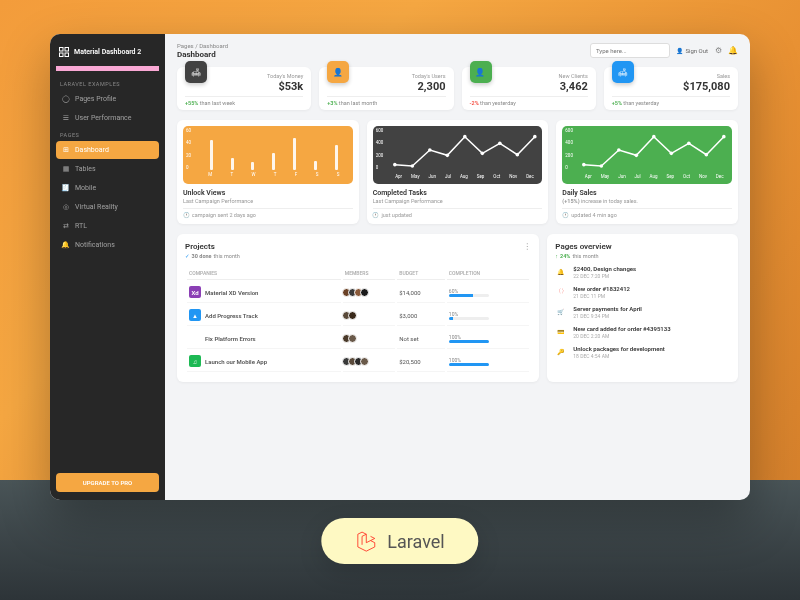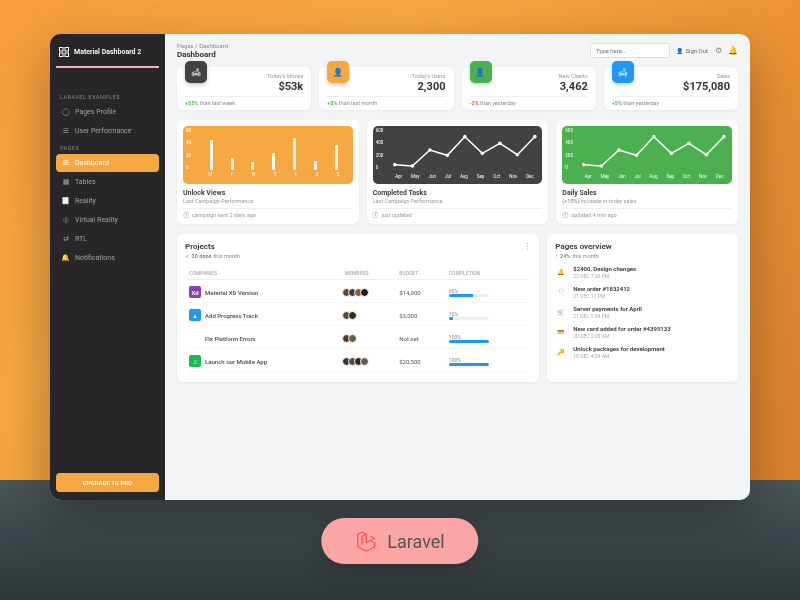--- a/index.html
+++ b/index.html
@@ -2,21 +2,21 @@
 <html><head>
 <meta charset="utf-8">
 <style>
 *{box-sizing:border-box;margin:0;padding:0;font-family:-apple-system,BlinkMacSystemFont,"Segoe UI",Roboto,sans-serif}
 body{width:800px;height:600px;overflow:hidden;background:linear-gradient(135deg,#f39c3b 0%,#f5a742 30%,#e89133 60%,#d17d2a 100%);position:relative}
 .mt{position:absolute;left:0;bottom:0;width:0;height:0;border-left:200px solid transparent;border-right:0 solid transparent;border-bottom:280px solid #2d3e28}
 .mt2{position:absolute;right:0;bottom:0;width:0;height:0;border-left:0 solid transparent;border-right:160px solid transparent;border-bottom:320px solid #3a4a35}
 .water{position:absolute;bottom:0;left:0;right:0;height:120px;background:linear-gradient(to bottom,#4a5558,#2d3438)}
 .app{position:absolute;top:34px;left:50px;right:50px;bottom:100px;background:#f3f4f6;border-radius:10px;box-shadow:0 20px 50px rgba(0,0,0,.3);display:flex;overflow:hidden;font-size:8px}
 .sidebar{width:115px;background:#272727;color:#a0a0a0;display:flex;flex-direction:column;padding:8px 6px}
-.brand{display:flex;align-items:center;gap:4px;color:#fff;font-size:7px;font-weight:600;padding:4px 2px 8px;border-bottom:2px solid #f9a8d4;margin-bottom:22px}
+.brand{display:flex;align-items:center;gap:4px;color:#fff;font-size:7px;font-weight:600;padding:4px 2px 8px;border-bottom:5px solid #f9a8d4;margin-bottom:6px}
 .brand svg{width:12px;height:12px}
 .sec-lbl{font-size:5.5px;letter-spacing:.5px;color:#888;padding:4px 4px 2px;text-transform:uppercase}
 .nav-item{display:flex;align-items:center;gap:5px;padding:5px 6px;border-radius:4px;font-size:7px;cursor:pointer;margin:1px 0}
 .nav-item.active{background:#f5a742;color:#fff}
 .nav-item .ic{width:8px;display:flex;justify-content:center}
 .upgrade{margin-top:auto;background:#f5a742;color:#fff;text-align:center;padding:6px;border-radius:4px;font-size:6px;font-weight:600;cursor:pointer}
 .main{flex:1;padding:8px 12px;overflow:hidden}
 .topbar{display:flex;align-items:center;gap:6px;margin-bottom:8px}
 .crumbs{font-size:6px;color:#888}
 .crumbs b{color:#333;display:block;font-size:8px;margin-top:1px}
@@ -52,21 +52,21 @@
 .proj-ic{width:12px;height:12px;border-radius:2px;display:flex;align-items:center;justify-content:center;font-size:6px;color:#fff}
 .members{display:flex}
 .members span{width:9px;height:9px;border-radius:50%;border:1px solid #fff;margin-left:-3px}
 .prog{width:40px;height:3px;background:#eee;border-radius:2px;overflow:hidden}
 .prog i{display:block;height:100%;background:#2196f3}
 .timeline{margin-top:6px}
 .tl-item{display:flex;gap:6px;margin-bottom:6px}
 .tl-dot{width:12px;height:12px;border-radius:50%;display:flex;align-items:center;justify-content:center;font-size:6px;flex-shrink:0}
 .tl-txt{font-size:6px;font-weight:600;color:#333}
 .tl-date{font-size:5px;color:#aaa;margin-top:1px}
-.laravel{position:absolute;bottom:36px;left:50%;transform:translateX(-50%);background:#fca5a5;border-radius:30px;padding:12px 34px;display:flex;align-items:center;gap:10px;box-shadow:0 8px 24px rgba(0,0,0,.15)}
+.laravel{position:absolute;bottom:36px;left:50%;transform:translateX(-50%);background:#fef9c3;border-radius:30px;padding:12px 34px;display:flex;align-items:center;gap:10px;box-shadow:0 8px 24px rgba(0,0,0,.15)}
 .laravel svg{width:22px;height:22px}
 .laravel span{font-size:18px;color:#555;font-weight:400}
 .menu-dots{cursor:pointer;color:#999;float:right}
 </style>
 </head>
 <body>
 
 <div class="mt"></div>
 <div class="mt2"></div>
 <div class="water"></div>
@@ -98,21 +98,21 @@
         <div class="nav-item active">
       <span class="ic">⊞</span>
       <span>Dashboard</span>
     </div>
         <div class="nav-item ">
       <span class="ic">▦</span>
       <span>Tables</span>
     </div>
         <div class="nav-item ">
       <span class="ic">🧾</span>
-      <span>Reality</span>
+      <span>Mobile</span>
     </div>
         <div class="nav-item ">
       <span class="ic">◎</span>
       <span>Virtual Reality</span>
     </div>
         <div class="nav-item ">
       <span class="ic">⇄</span>
       <span>RTL</span>
     </div>
         <div class="nav-item ">

